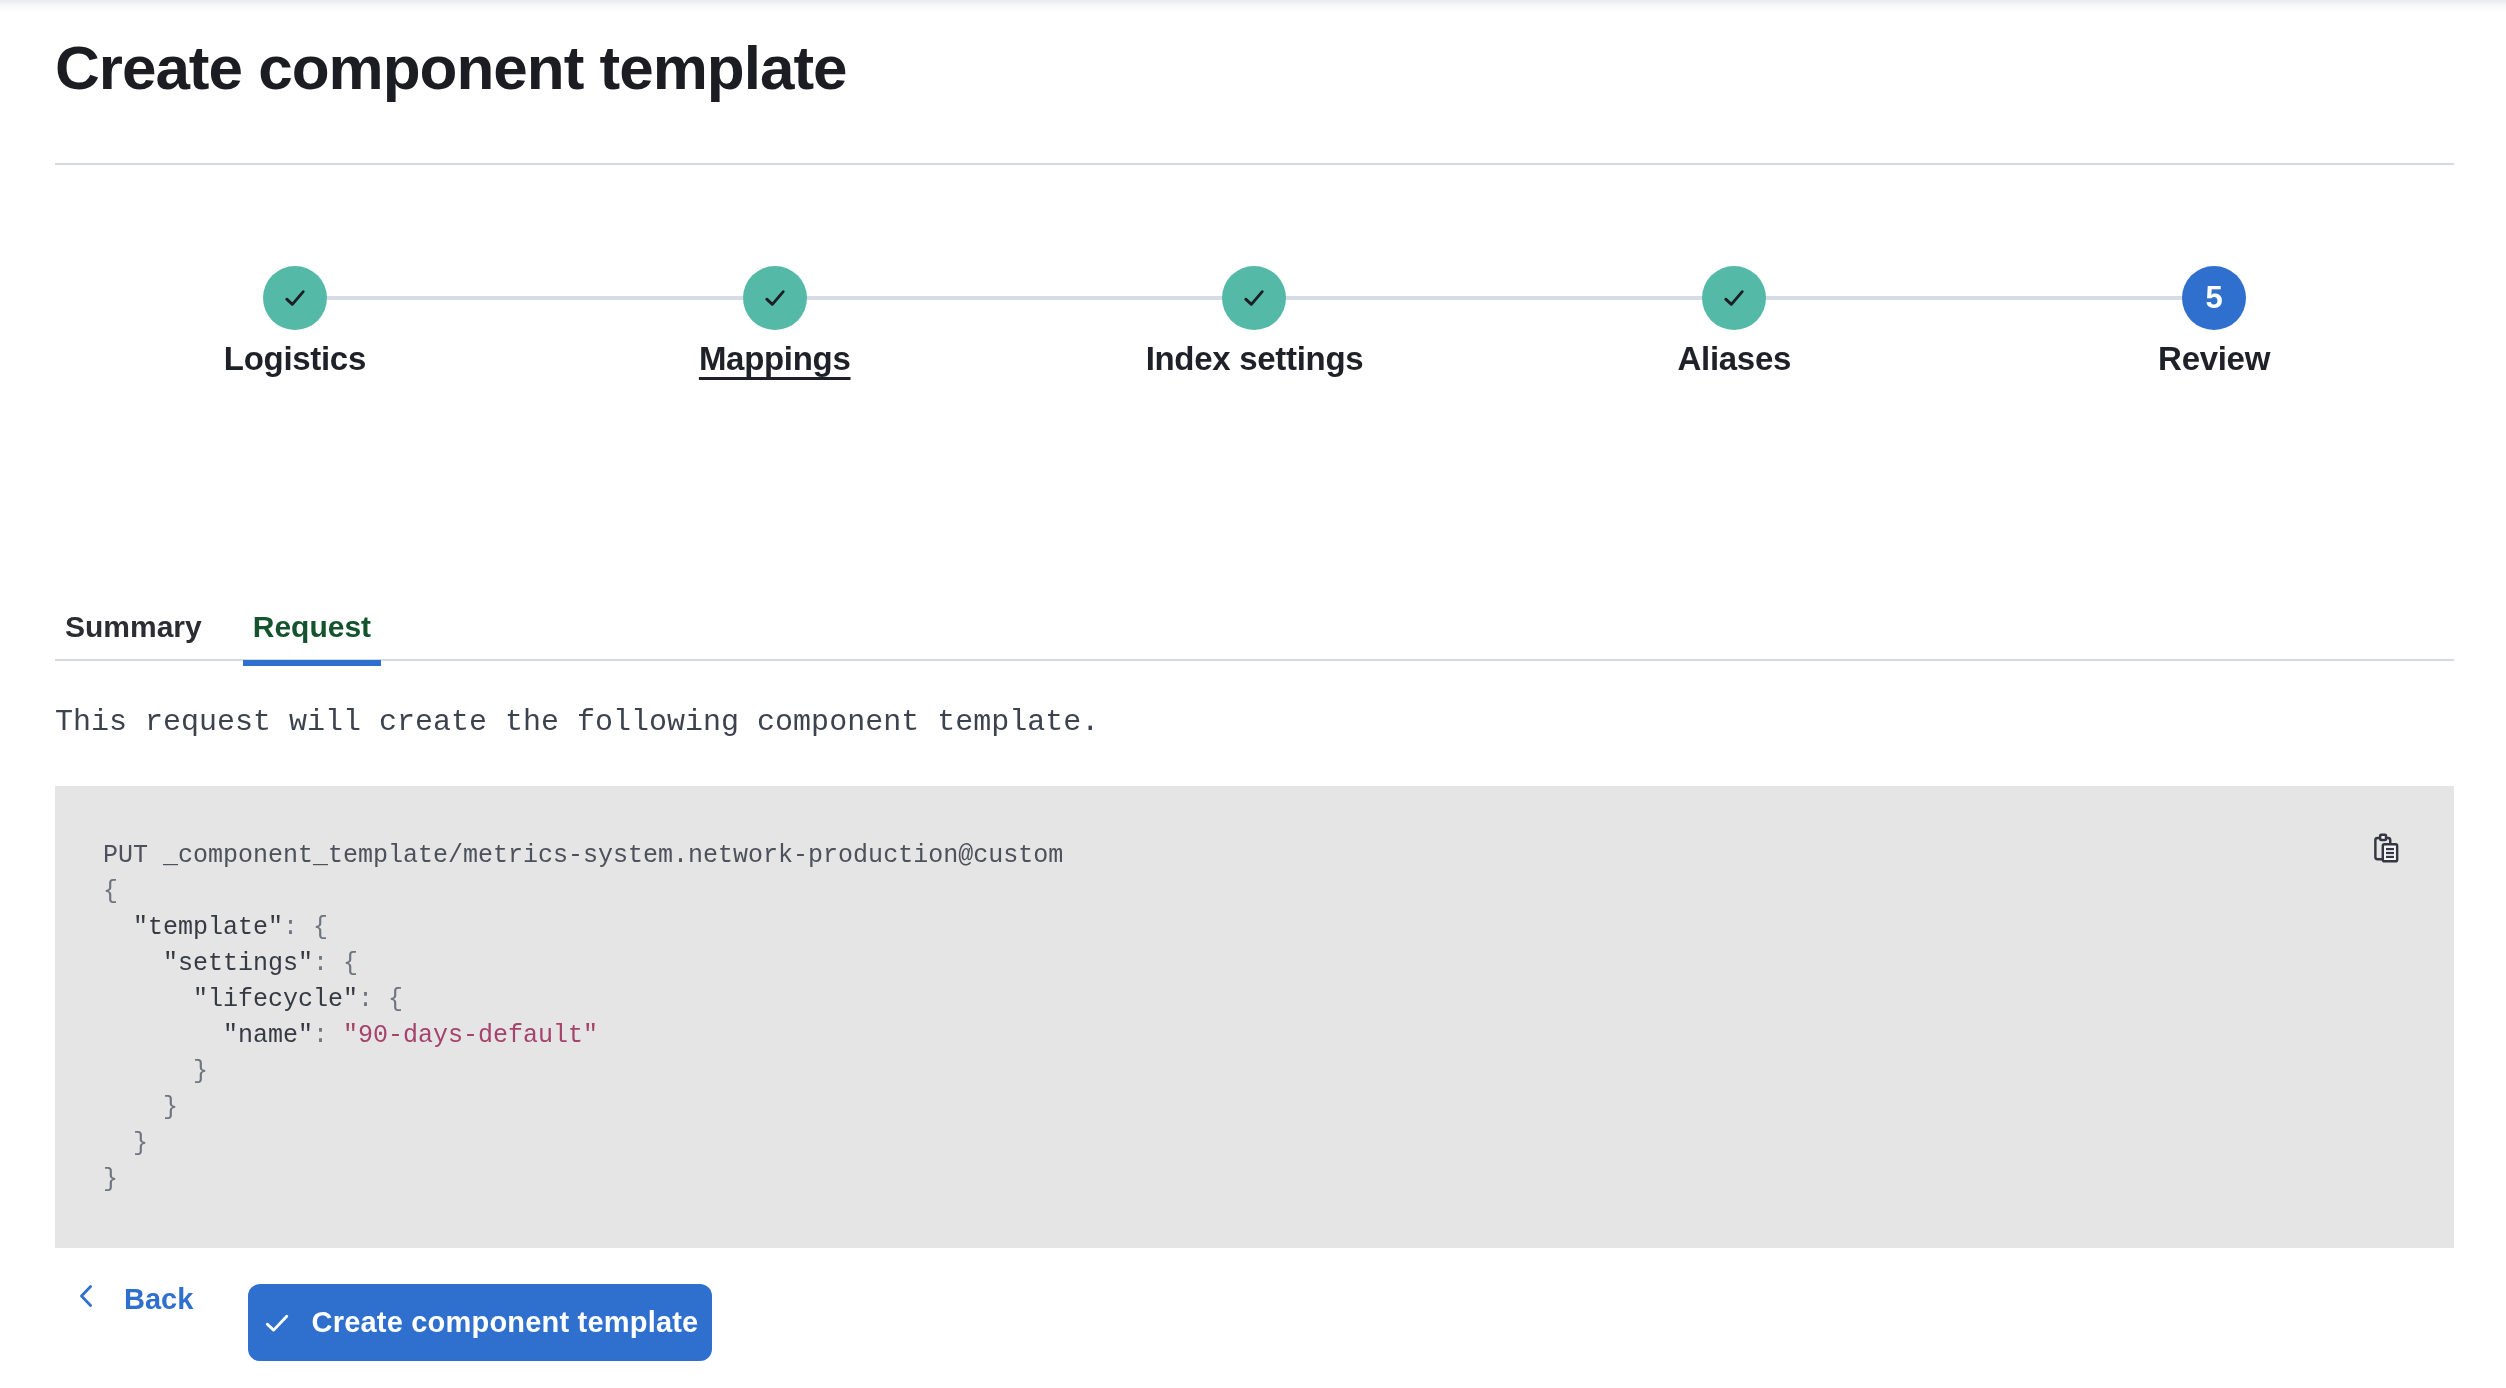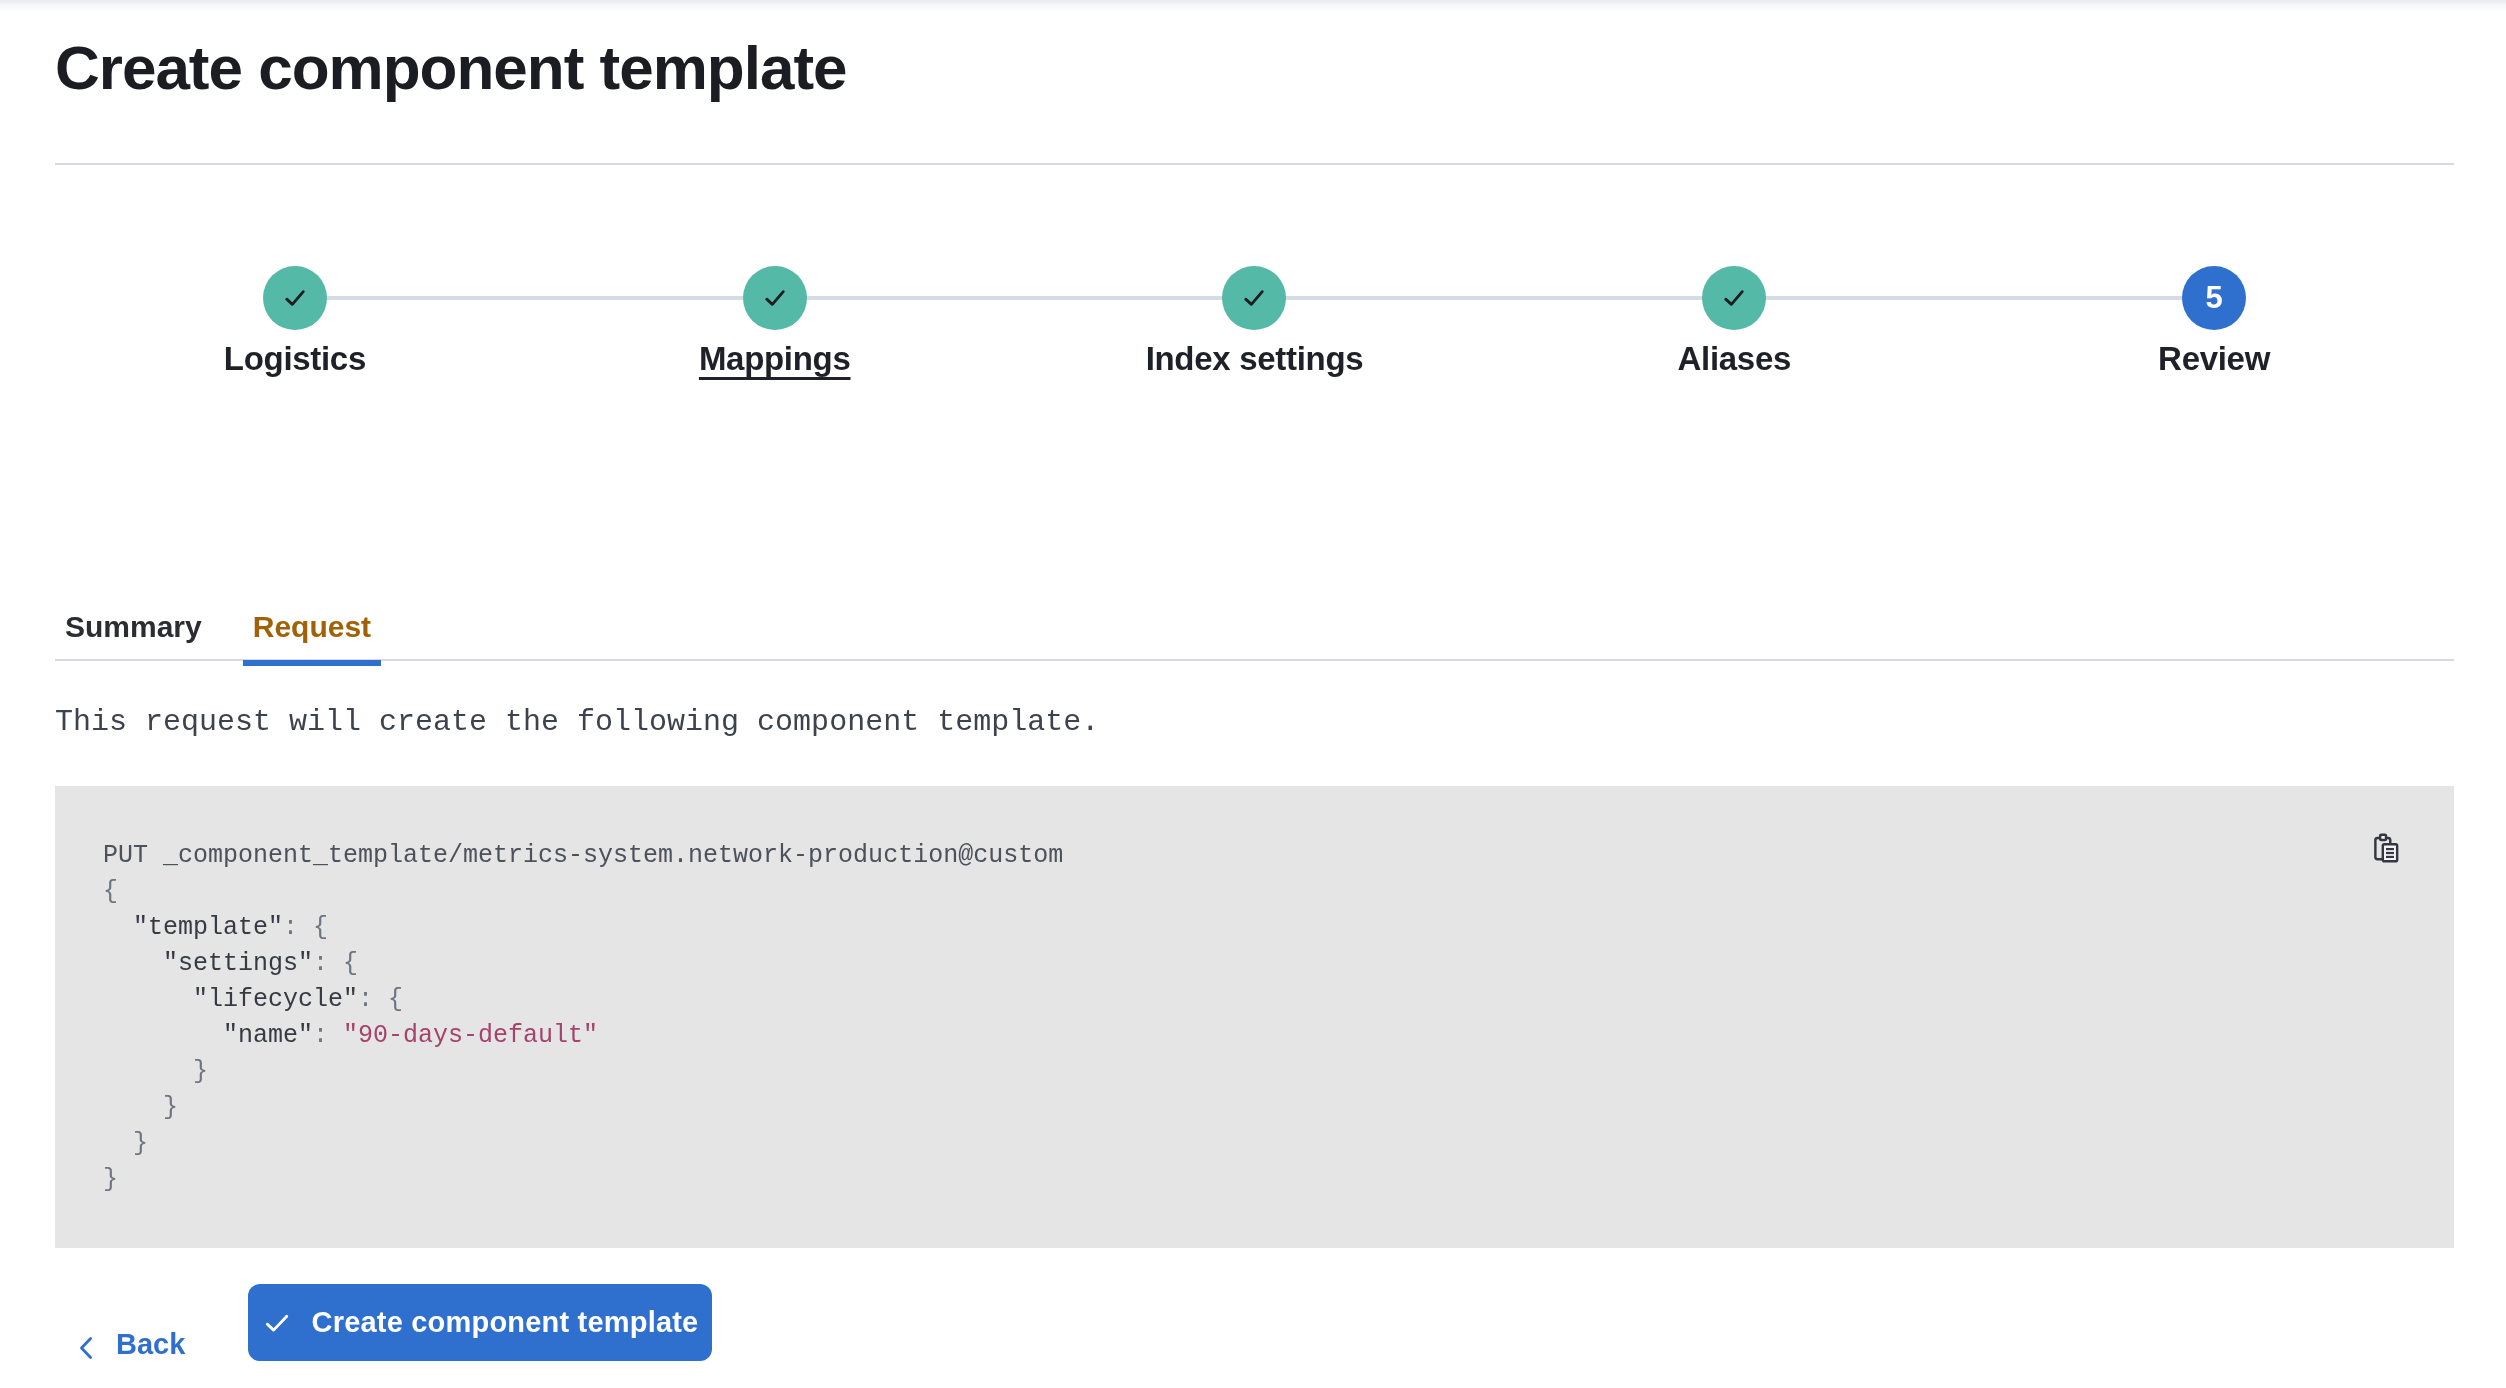--- a/index.html
+++ b/index.html
@@ -36,21 +36,21 @@
 
   .section-title{
     position:absolute;left:55px;top:472px;width:2399px;margin:0;
     font-size:52px;line-height:72px;font-weight:700;color:#1c1d23;letter-spacing:-0.5px;
   }
 
   
   .tabs{position:absolute;left:55px;top:598px;height:64px;display:flex;gap:31px;z-index:3;}
   .tab{position:relative;padding:0 10px;font-size:30px;font-weight:700;line-height:58px;
     color:#2b2d33;cursor:pointer;}
-  .tab.active{color:#a16207;}
+  .tab.active{color:#14532d;}
   .tab.active .tab-underline{
     position:absolute;left:0;right:0;bottom:-4px;height:6px;background:#2f70ce;}
 
   .description{
     position:absolute;left:55px;top:700px;width:2399px;margin:0;
     font-size:30px;line-height:44px;font-weight:400;color:#3d434e;font-family:Liberation Mono, monospace;
   }
 
   
   .code-block{
@@ -65,21 +65,21 @@
   .tok-key{color:#363a43;}
   .tok-punc{color:#6f7580;}
   .tok-str{color:#a5436c;}
   .copy-btn{
     position:absolute;top:42px;right:48px;width:40px;height:40px;border:none;background:transparent;
     padding:0;cursor:pointer;display:flex;align-items:center;justify-content:center;
   }
 
   
   .back-btn{
-    position:absolute;left:58px;top:1283px;height:78px;display:flex;align-items:flex-end;gap:16px;
+    position:absolute;left:58px;top:1283px;height:78px;display:flex;align-items:flex-start;gap:24px;
     background:transparent;border:none;padding:0 16px;cursor:pointer;
     font-family:inherit;font-size:29px;font-weight:700;color:#2f70ce;
   }
   .submit-btn{
     position:absolute;left:248px;top:1284px;width:464px;height:77px;border:none;border-radius:12px;
     background:#2f70ce;display:flex;align-items:center;justify-content:center;gap:20px;cursor:pointer;
     font-family:inherit;font-size:29px;font-weight:700;color:#ffffff;letter-spacing:0.2px;
   }
   svg{display:block;}
 </style>

